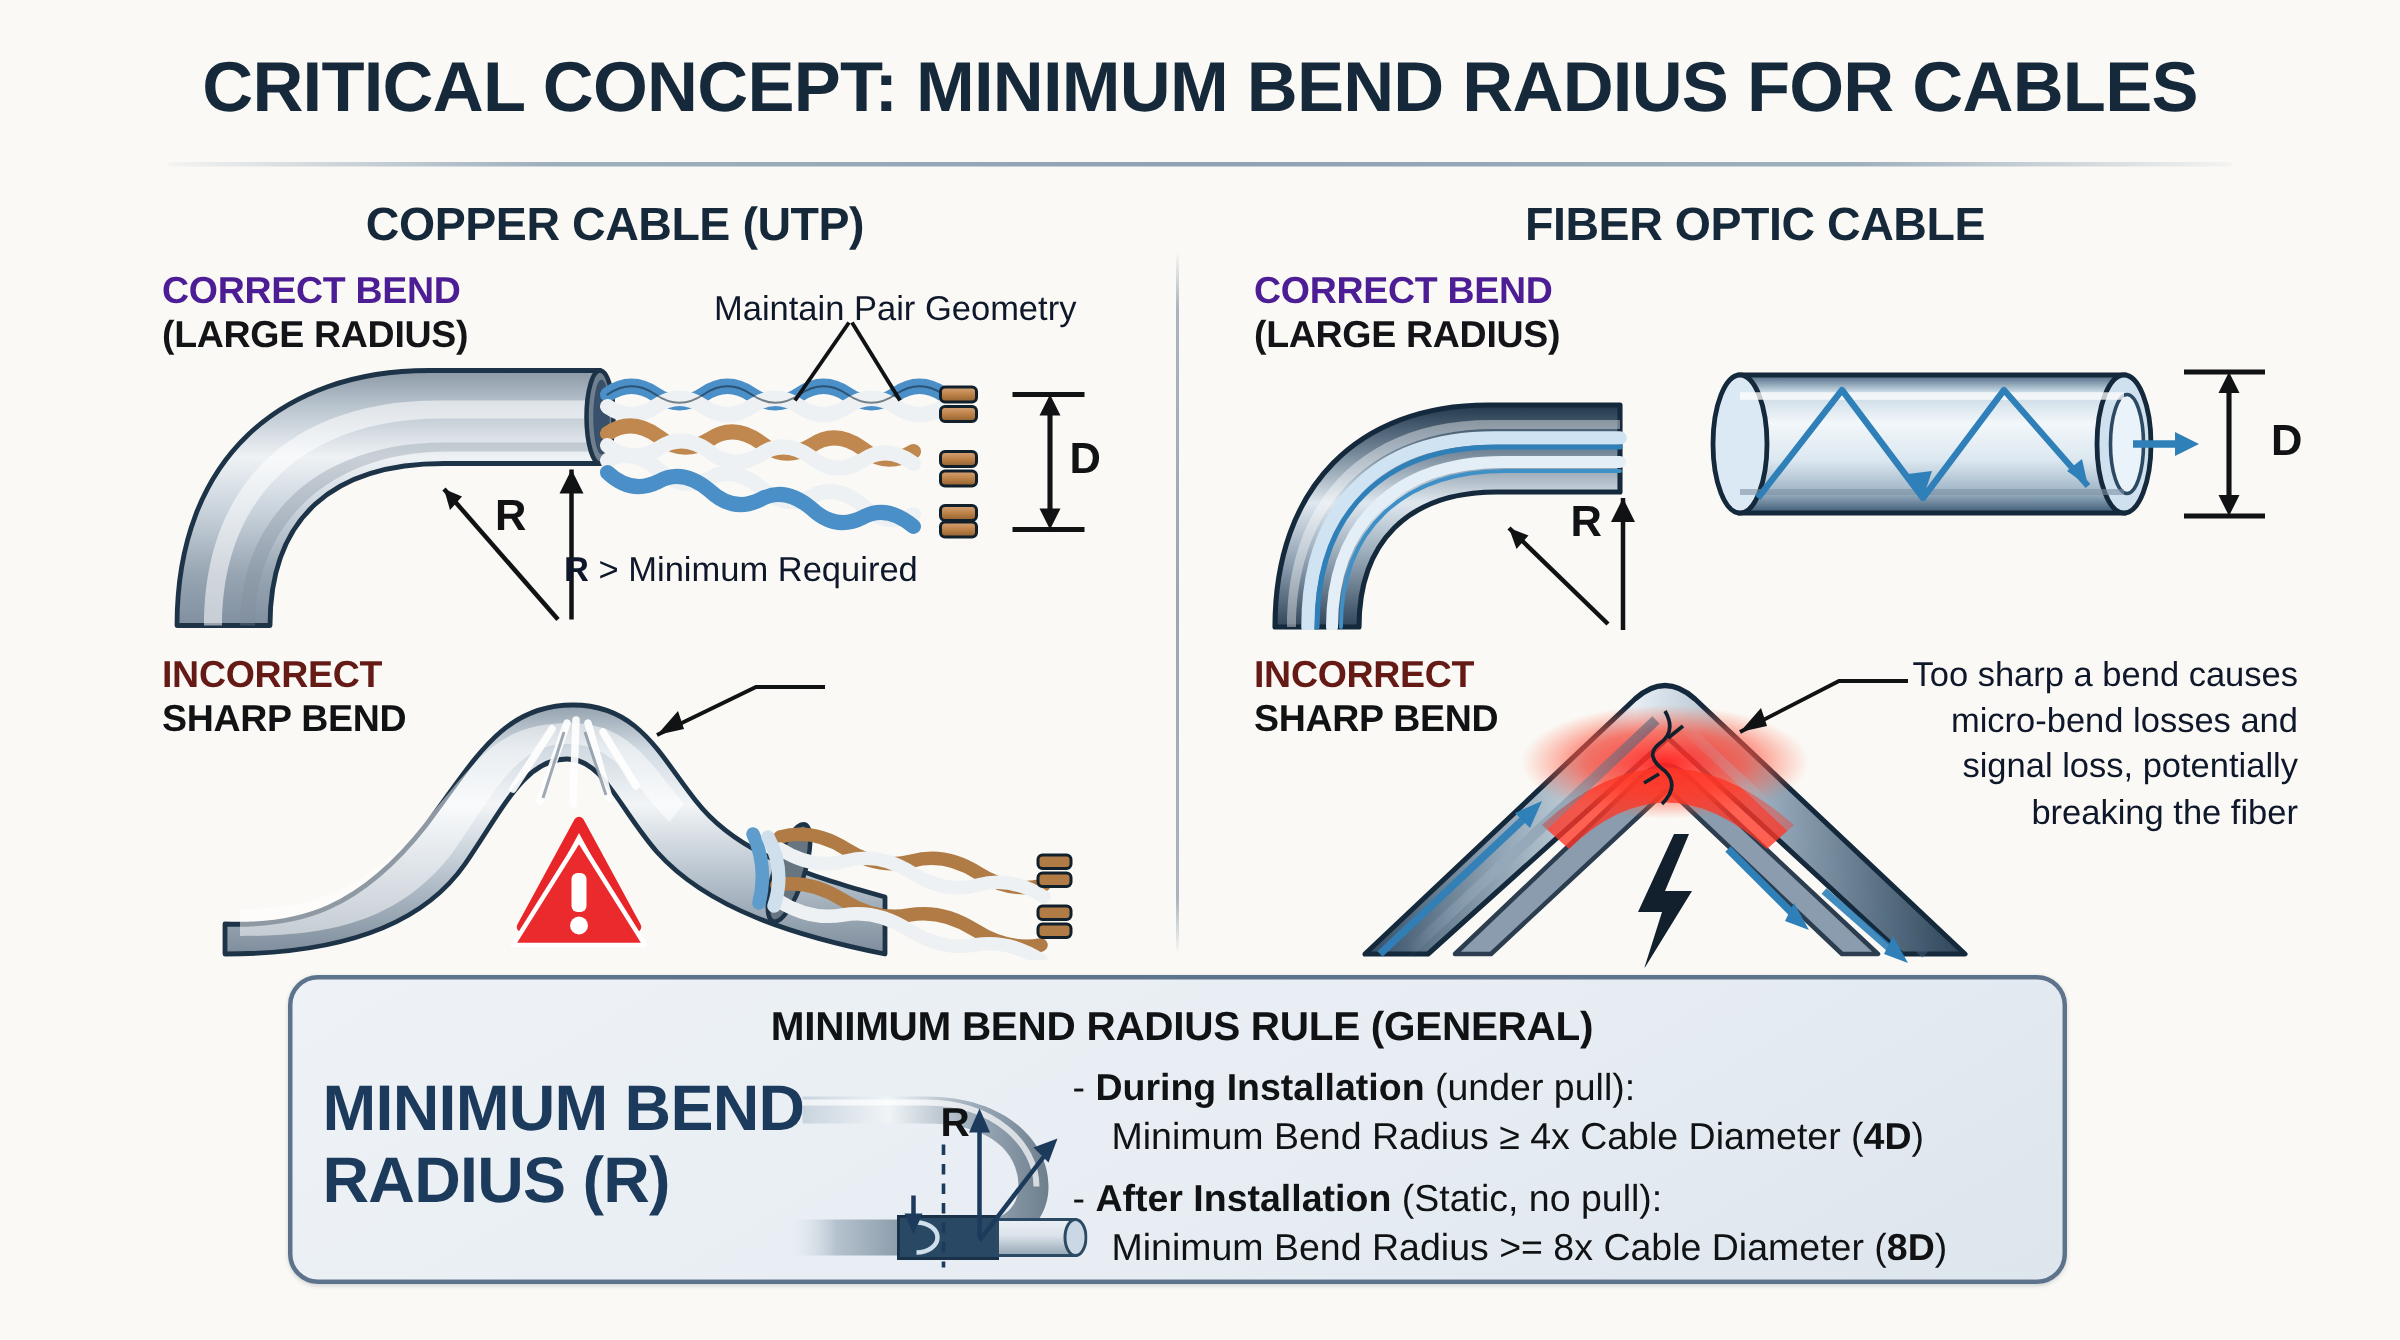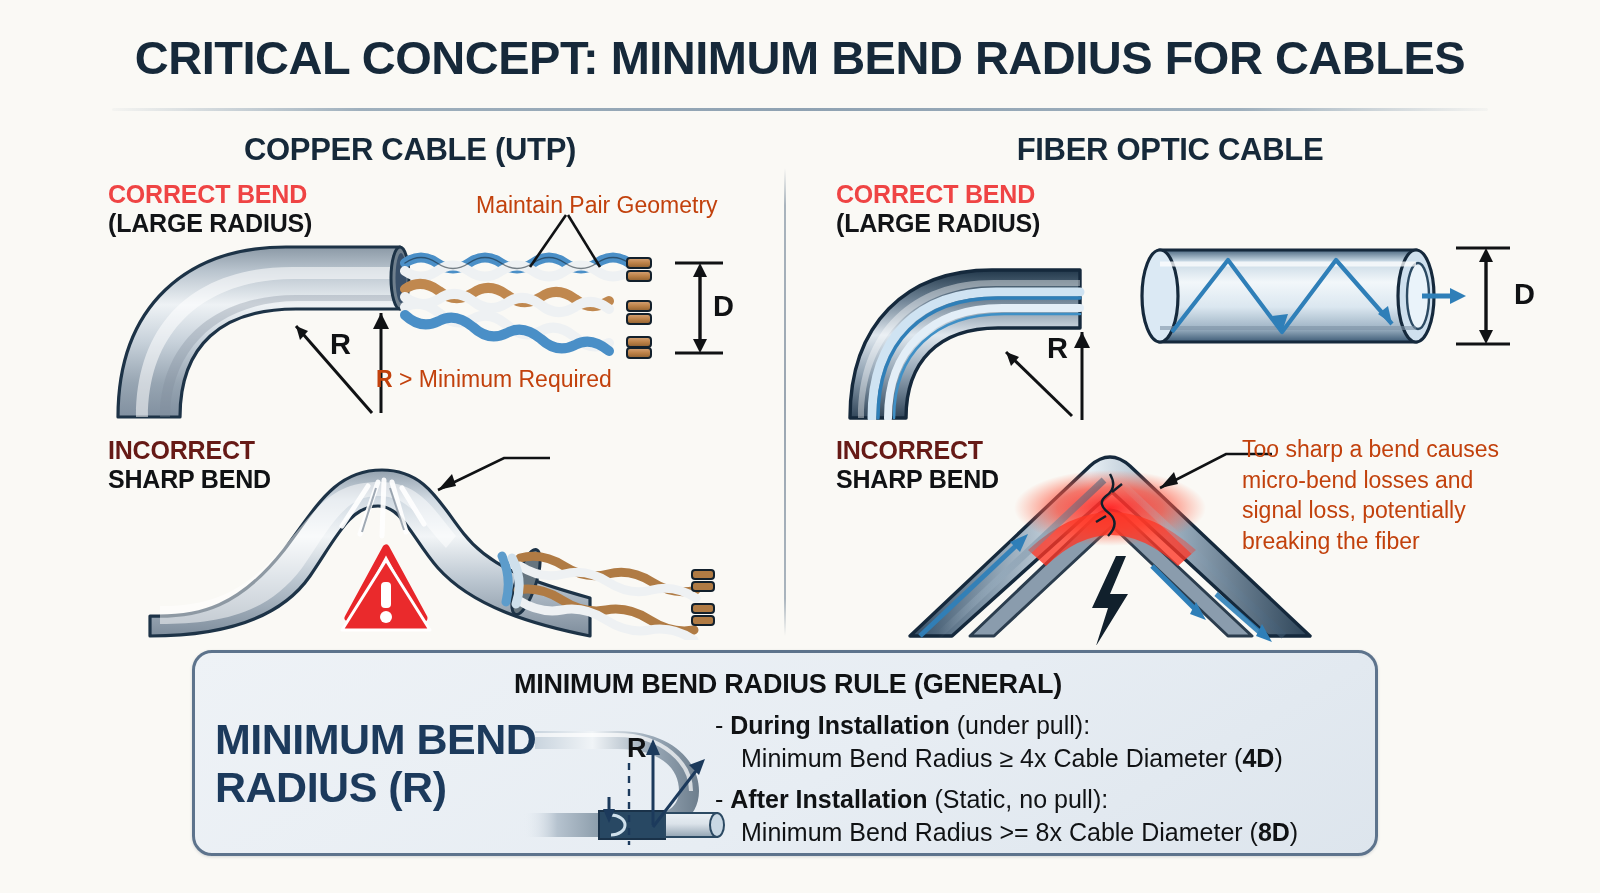--- a/index.html
+++ b/index.html
@@ -38,28 +38,28 @@
 
   .v-divider {
     position:absolute; left:784px; top:168px; width:2px; height:468px;
     background:linear-gradient(to bottom,#faf9f5,#a9b4bd 8%,#9aa6b1 50%,#a9b4bd 92%,#faf9f5);
   }
 
   
   .sec-label { position:absolute; line-height:1.14; }
   .sec-label .l1 { font-size:25px; font-weight:bold; letter-spacing:-0.2px; }
   .sec-label .l2 { font-size:25px; font-weight:bold; letter-spacing:-0.2px; }
-  .sec-label.correct .l1 { color:#ef4444; }
+  .sec-label.correct .l1 { color:#4c1d95; }
   .sec-label.correct .l2 { color:#121417; }
   .sec-label.incorrect .l1 { color:#661a16; }
   .sec-label.incorrect .l2 { color:#101214; font-weight:bold; }
 
   
   .anno {
-    position:absolute; font-size:23px; line-height:1.33; color:#c2410c;
+    position:absolute; font-size:23px; line-height:1.33; color:#0f172a;
   }
   .anno.bold-r b { font-weight:bold; }
 
   
   .dim-letter {
     position:absolute; font-size:29px; font-weight:bold; color:#101214;
   }
   .rad-letter {
     position:absolute; font-size:29px; font-weight:bold; color:#101214;
   }
@@ -384,21 +384,21 @@
     </g>
 
     <path d="M 256 126 L 232 178 L 248 178 L 236 216 L 268 164 L 250 164 L 266 126 Z" fill="#11202c"></path>
 
     <g stroke="#101214" stroke-width="2.6" fill="none">
       <path d="M 300 58 L 366 24 L 412 24"></path>
       <path d="M 300 58 L 318 54 L 314 42 Z" fill="#101214" stroke="none"></path>
     </g>
   </svg>
 
-  <div class="anno" style="left:1242px; top:434px; width:290px;">Too sharp a bend causes micro-bend losses and signal loss, potentially breaking the fiber</div>
+  <div class="anno" style="left:1242px; top:434px; width:290px;text-align:right;">Too sharp a bend causes micro-bend losses and signal loss, potentially breaking the fiber</div>
 
   <div class="rulebox">
 
     <div class="rule-title">MINIMUM BEND RADIUS RULE (GENERAL)</div>
 
     <div class="rule-big">
       <div>MINIMUM BEND</div>
       <div>RADIUS (R)</div>
     </div>
 

